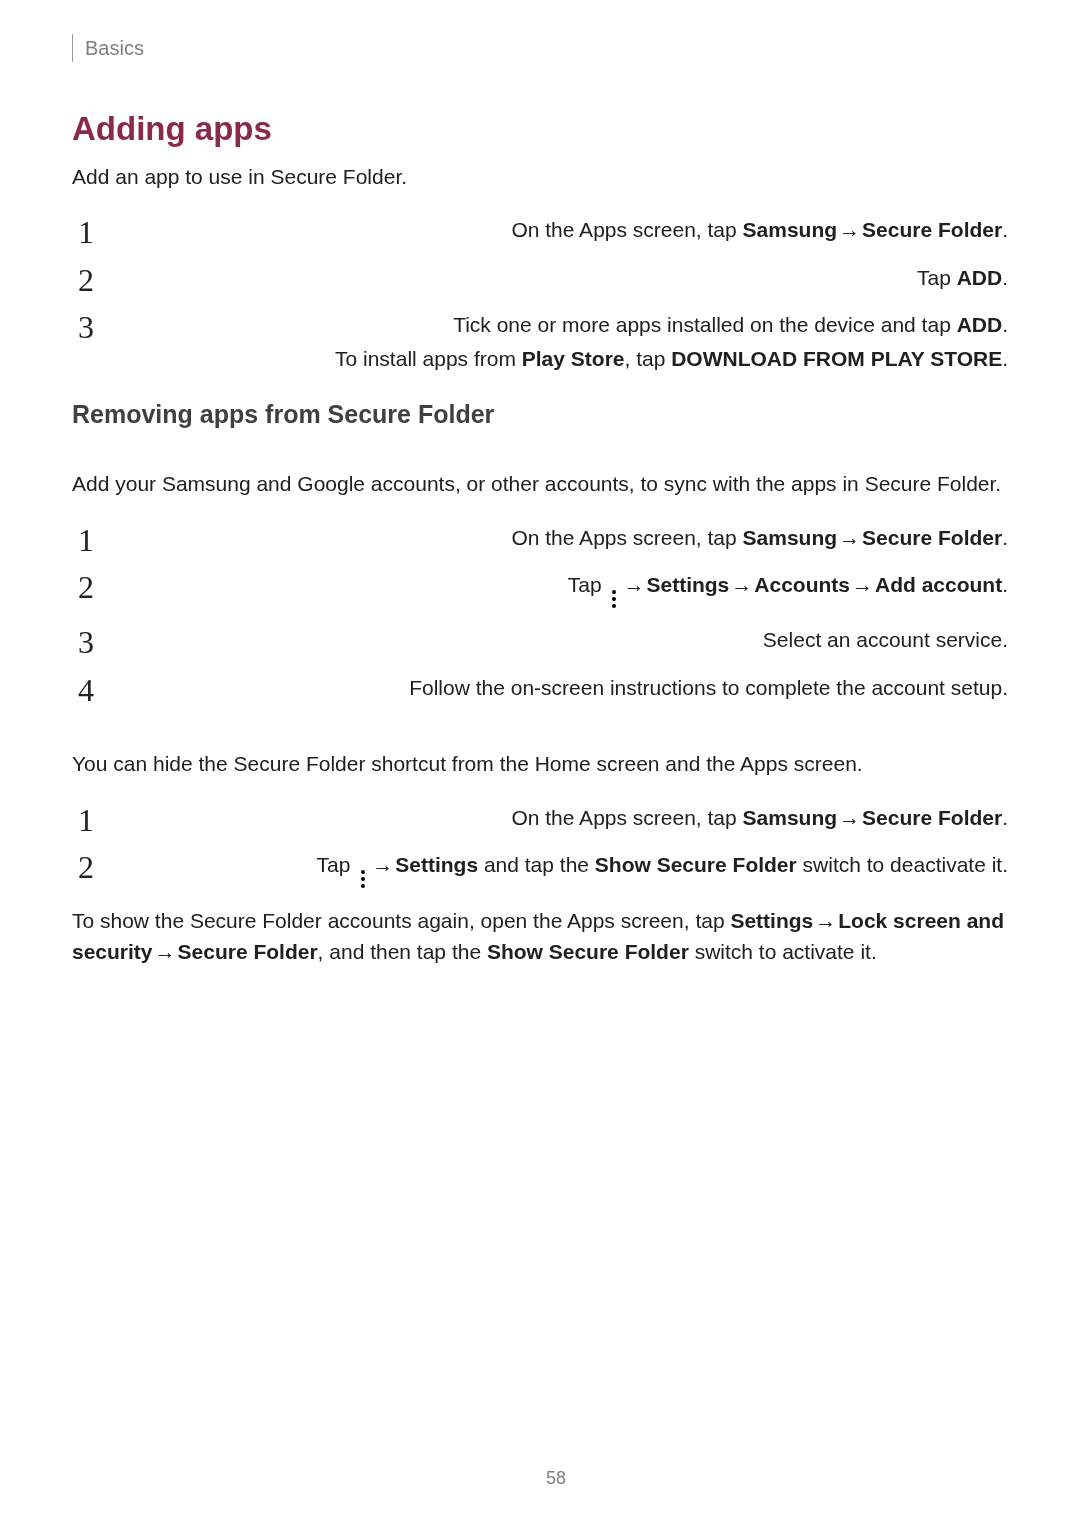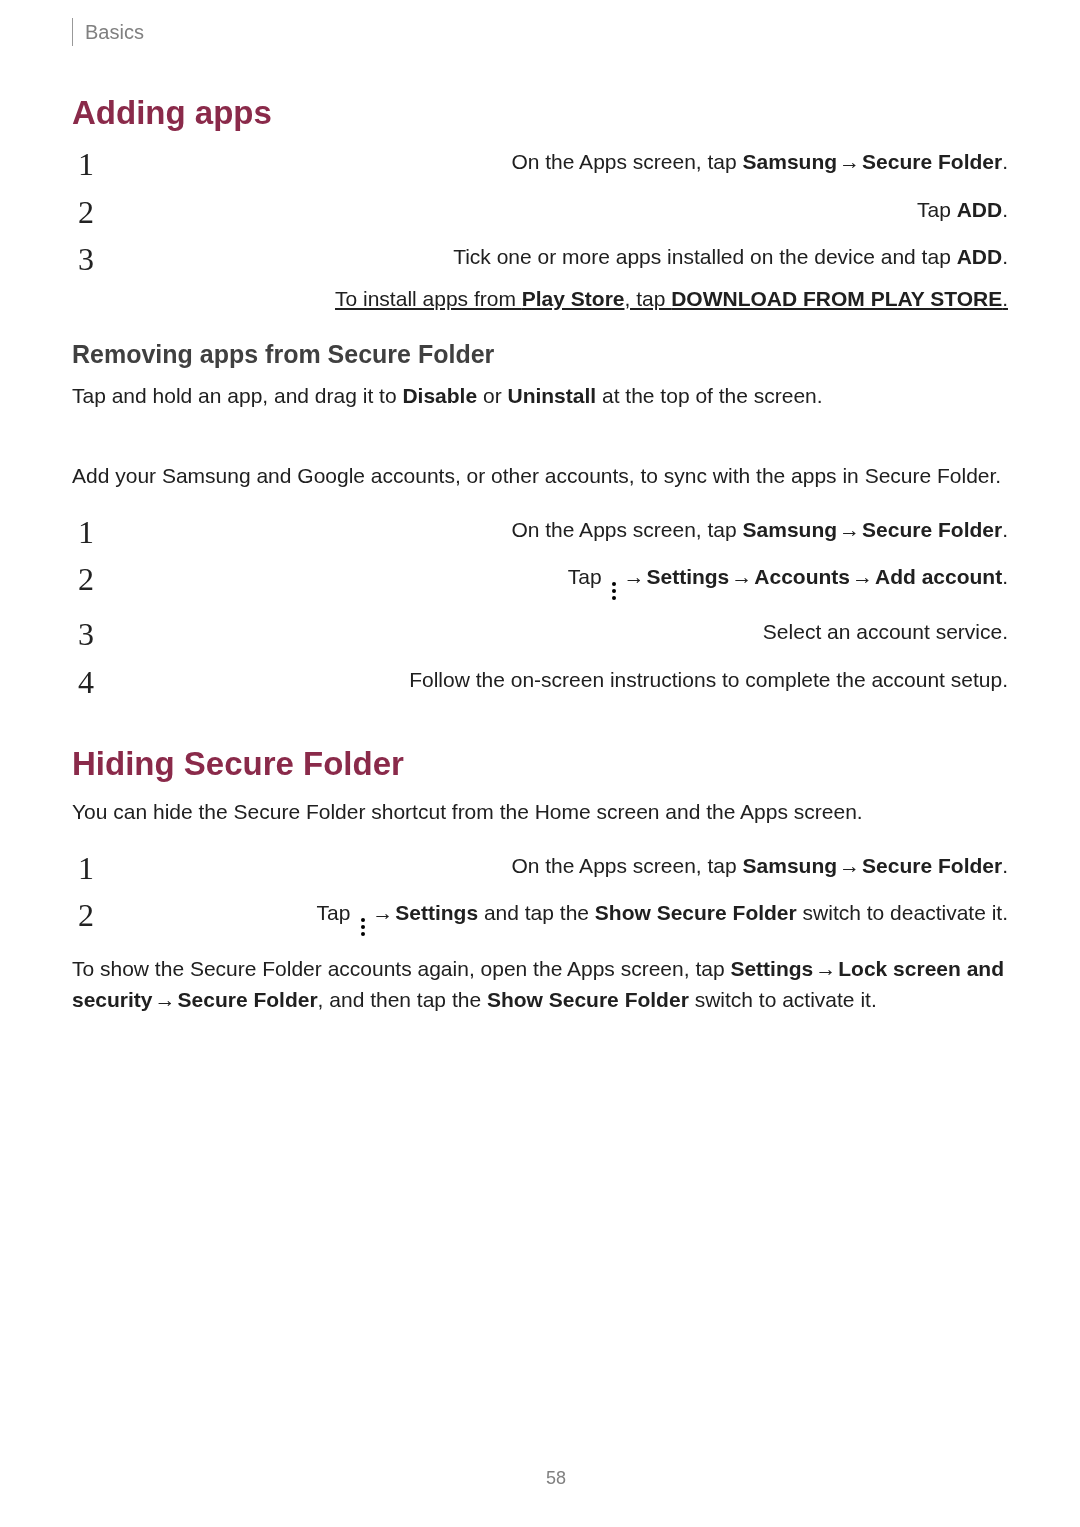--- a/index.html
+++ b/index.html
@@ -7,21 +7,21 @@
     padding: 0;
     background: #fff;
     font-family: -apple-system, BlinkMacSystemFont, "Segoe UI", Arial, sans-serif;
     color: #202020;
     width: 1080px;
     height: 1527px;
     box-sizing: border-box;
     position: relative;
   }
   .page {
-    padding: 18px 72px 0 72px;
+    padding: 34px 72px 0 72px;
     box-sizing: border-box;
   }
   .header-rule {
     border-left: 1px solid #999;
     height: 28px;
     display: flex;
     align-items: center;
     padding-left: 12px;
     margin-bottom: 48px;
   }
@@ -73,22 +73,21 @@
     top: -6px;
     font-size: 32px;
     color: #222;
     font-weight: 400;
     font-family: Georgia, "Times New Roman", serif;
     width: 28px;
     text-align: center;
   }
   .step-extra {
     display: block;
-    margin-top: 10px;
-    text-decoration: underline;
+    margin-top: 2px;
   }
   b { font-weight: 700; }
   .arrow {
     padding: 0 2px;
   }
   .more-icon {
     display: inline-flex;
     flex-direction: column;
     justify-content: space-between;
     align-items: center;
@@ -117,40 +116,38 @@
 </head>
 <body>
 
 <div class="page">
 
   <div class="header-rule">
     <span class="header-label">Basics</span>
   </div>
 
   <h2 class="section">Adding apps</h2>
+  <p class="lead">Add an app to use in Secure Folder.</p>
 
   <ol class="steps">
     <li>
       <span>On the Apps screen, tap </span><b>Samsung</b><span class="arrow">→</span><b>Secure Folder</b><span>.</span>
     </li>
     <li>
       <span>Tap </span><b>ADD</b><span>.</span>
     </li>
     <li>
       <span>Tick one or more apps installed on the device and tap </span><b>ADD</b><span>.</span>
       <span class="step-extra">
         <span>To install apps from </span><b>Play Store</b><span>, tap </span><b>DOWNLOAD FROM PLAY STORE</b><span>.</span>
       </span>
     </li>
   </ol>
 
   <h3 class="subhead">Removing apps from Secure Folder</h3>
-  <p class="body">
-    <span>Tap and hold an app, and drag it to </span><b>Disable</b><span> or </span><b>Uninstall</b><span> at the top of the screen.</span>
-  </p>
 
   <div class="spacer-lg"></div>
 
   <p class="lead">Add your Samsung and Google accounts, or other accounts, to sync with the apps in Secure Folder.</p>
 
   <ol class="steps">
     <li>
       <span>On the Apps screen, tap </span><b>Samsung</b><span class="arrow">→</span><b>Secure Folder</b><span>.</span>
     </li>
     <li>
@@ -163,21 +160,20 @@
     <li>
       <span>Select an account service.</span>
     </li>
     <li>
       <span>Follow the on-screen instructions to complete the account setup.</span>
     </li>
   </ol>
 
   <div class="spacer-lg"></div>
 
-  <h2 class="section">Hiding Secure Folder</h2>
   <p class="lead">You can hide the Secure Folder shortcut from the Home screen and the Apps screen.</p>
 
   <ol class="steps">
     <li>
       <span>On the Apps screen, tap </span><b>Samsung</b><span class="arrow">→</span><b>Secure Folder</b><span>.</span>
     </li>
     <li>
       <span>Tap </span><span class="more-icon">
           <span></span>
           <span></span>

